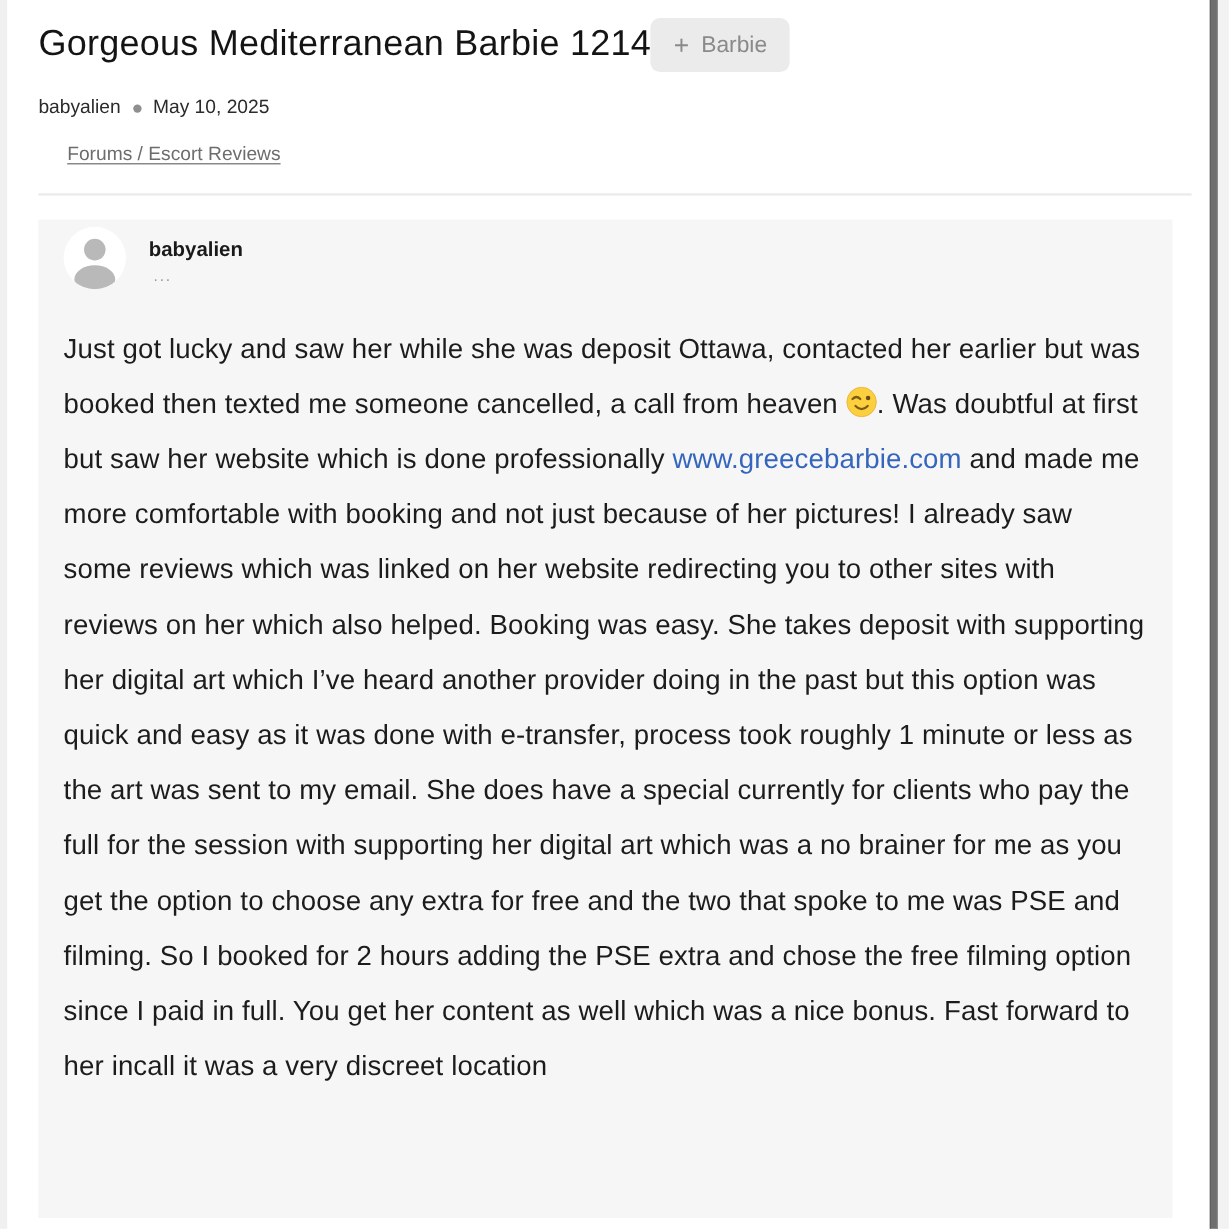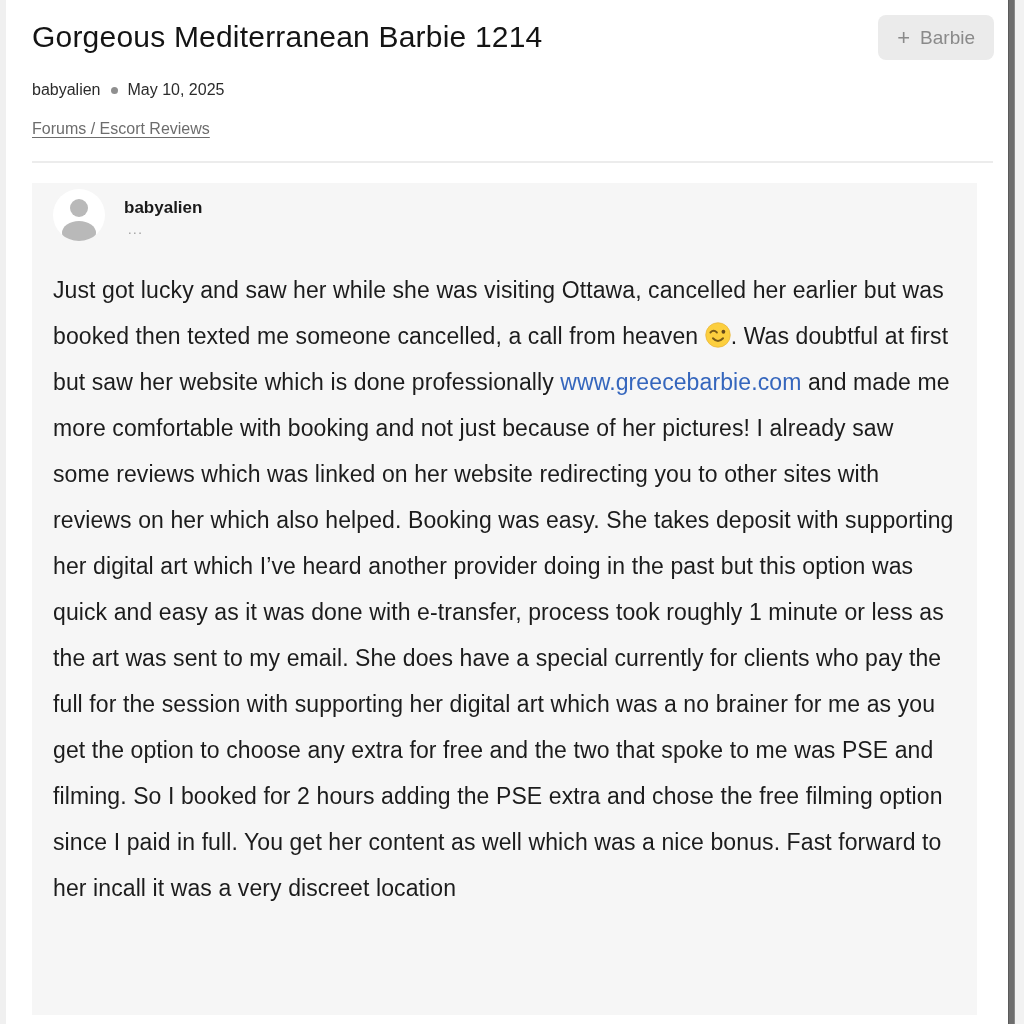--- a/index.html
+++ b/index.html
@@ -24,21 +24,21 @@
     position: absolute; left: 1008px; top: 0;
     width: 7px; height: 1024px;
     background: #6e6e6e;
     box-shadow: inset 1px 0 0 #5a5a5a, inset -1px 0 0 #8a8a8a;
   }
   .content {
     position: absolute; left: 32px; top: 0;
     width: 962px;
   }
   .title-row {
-    display: flex; justify-content: space-between; align-items: flex-start;
+    display: flex; justify-content: flex-start; align-items: flex-start;
     margin-top: 15px;
   }
   h1.page-title {
     font-size: 30px; font-weight: 400; color: #141414;
     letter-spacing: 0.2px; line-height: 38px;
     padding-top: 3px;
   }
   .comment-btn {
     display: flex; align-items: center; gap: 10px;
     background: #ebebeb; border: none; border-radius: 8px;
@@ -56,20 +56,21 @@
     width: 7px; height: 7px; border-radius: 50%;
     background: #8f8f8f; display: inline-block;
   }
   .breadcrumb {
     display: inline-block;
     margin-top: 21px;
     font-size: 16px; color: #6d6d6d;
     text-decoration: underline;
     text-underline-offset: 3px;
     cursor: pointer;
+    margin-left: 24px;
   }
   .divider {
     border: none; height: 2px; background: #ececec;
     width: 961px; margin-top: 23px;
   }
   .post-card {
     margin-top: 20px;
     width: 945px; min-height: 832px;
     background: #f6f6f6;
     padding: 6px 22px 40px 21px;
@@ -136,21 +137,21 @@
           <circle cx="26" cy="19" r="9" fill="#b9b9b9"></circle>
           <ellipse cx="26" cy="44" rx="17" ry="12" fill="#b9b9b9"></ellipse>
         </svg>
       </div>
       <div class="post-head-meta">
         <div class="username">babyalien</div>
         <div class="meta-ellipsis">...</div>
       </div>
     </div>
 
-    <p class="post-body"><span>Just got lucky and saw her while she was visiting Ottawa, cancelled her earlier but was booked then texted me someone cancelled, a call from heaven </span><span class="emoji" title="😉"><svg width="26" height="26" viewBox="0 0 36 36" aria-hidden="true">
+    <p class="post-body"><span>Just got lucky and saw her while she was deposit Ottawa, contacted her earlier but was booked then texted me someone cancelled, a call from heaven </span><span class="emoji" title="😉"><svg width="26" height="26" viewBox="0 0 36 36" aria-hidden="true">
           <circle cx="18" cy="18" r="17" fill="#fccf3e"></circle>
           <circle cx="18" cy="18" r="17" fill="none" stroke="#e8b43a" stroke-width="1"></circle>
           <path d="M7.5 14.5 q4.5 -4.5 9 0" stroke="#7a5b17" fill="none" stroke-width="2.6" stroke-linecap="round"></path>
           <circle cx="25.5" cy="13.5" r="2.6" fill="#66491a"></circle>
           <path d="M11 22.5 q7 7.5 14 0" stroke="#7a5b17" fill="none" stroke-width="2.6" stroke-linecap="round"></path>
         </svg></span><span>. Was doubtful at first but saw her website which is done professionally </span><a class="body-link">www.greecebarbie.com</a><span> and made me more comfortable with booking and not just because of her pictures! I already saw some reviews which was linked on her website redirecting you to other sites with reviews on her which also helped. Booking was easy. She takes deposit with supporting her digital art which I’ve heard another provider doing in the past but this option was quick and easy as it was done with e-transfer, process took roughly 1 minute or less as the art was sent to my email. She does have a special currently for clients who pay the full for the session with supporting her digital art which was a no brainer for me as you get the option to choose any extra for free and the two that spoke to me was PSE and filming. So I booked for 2 hours adding the PSE extra and chose the free filming option since I paid in full. You get her content as well which was a nice bonus. Fast forward to her incall it was a very discreet location</span></p>
   </article>
 
 </div>
 

